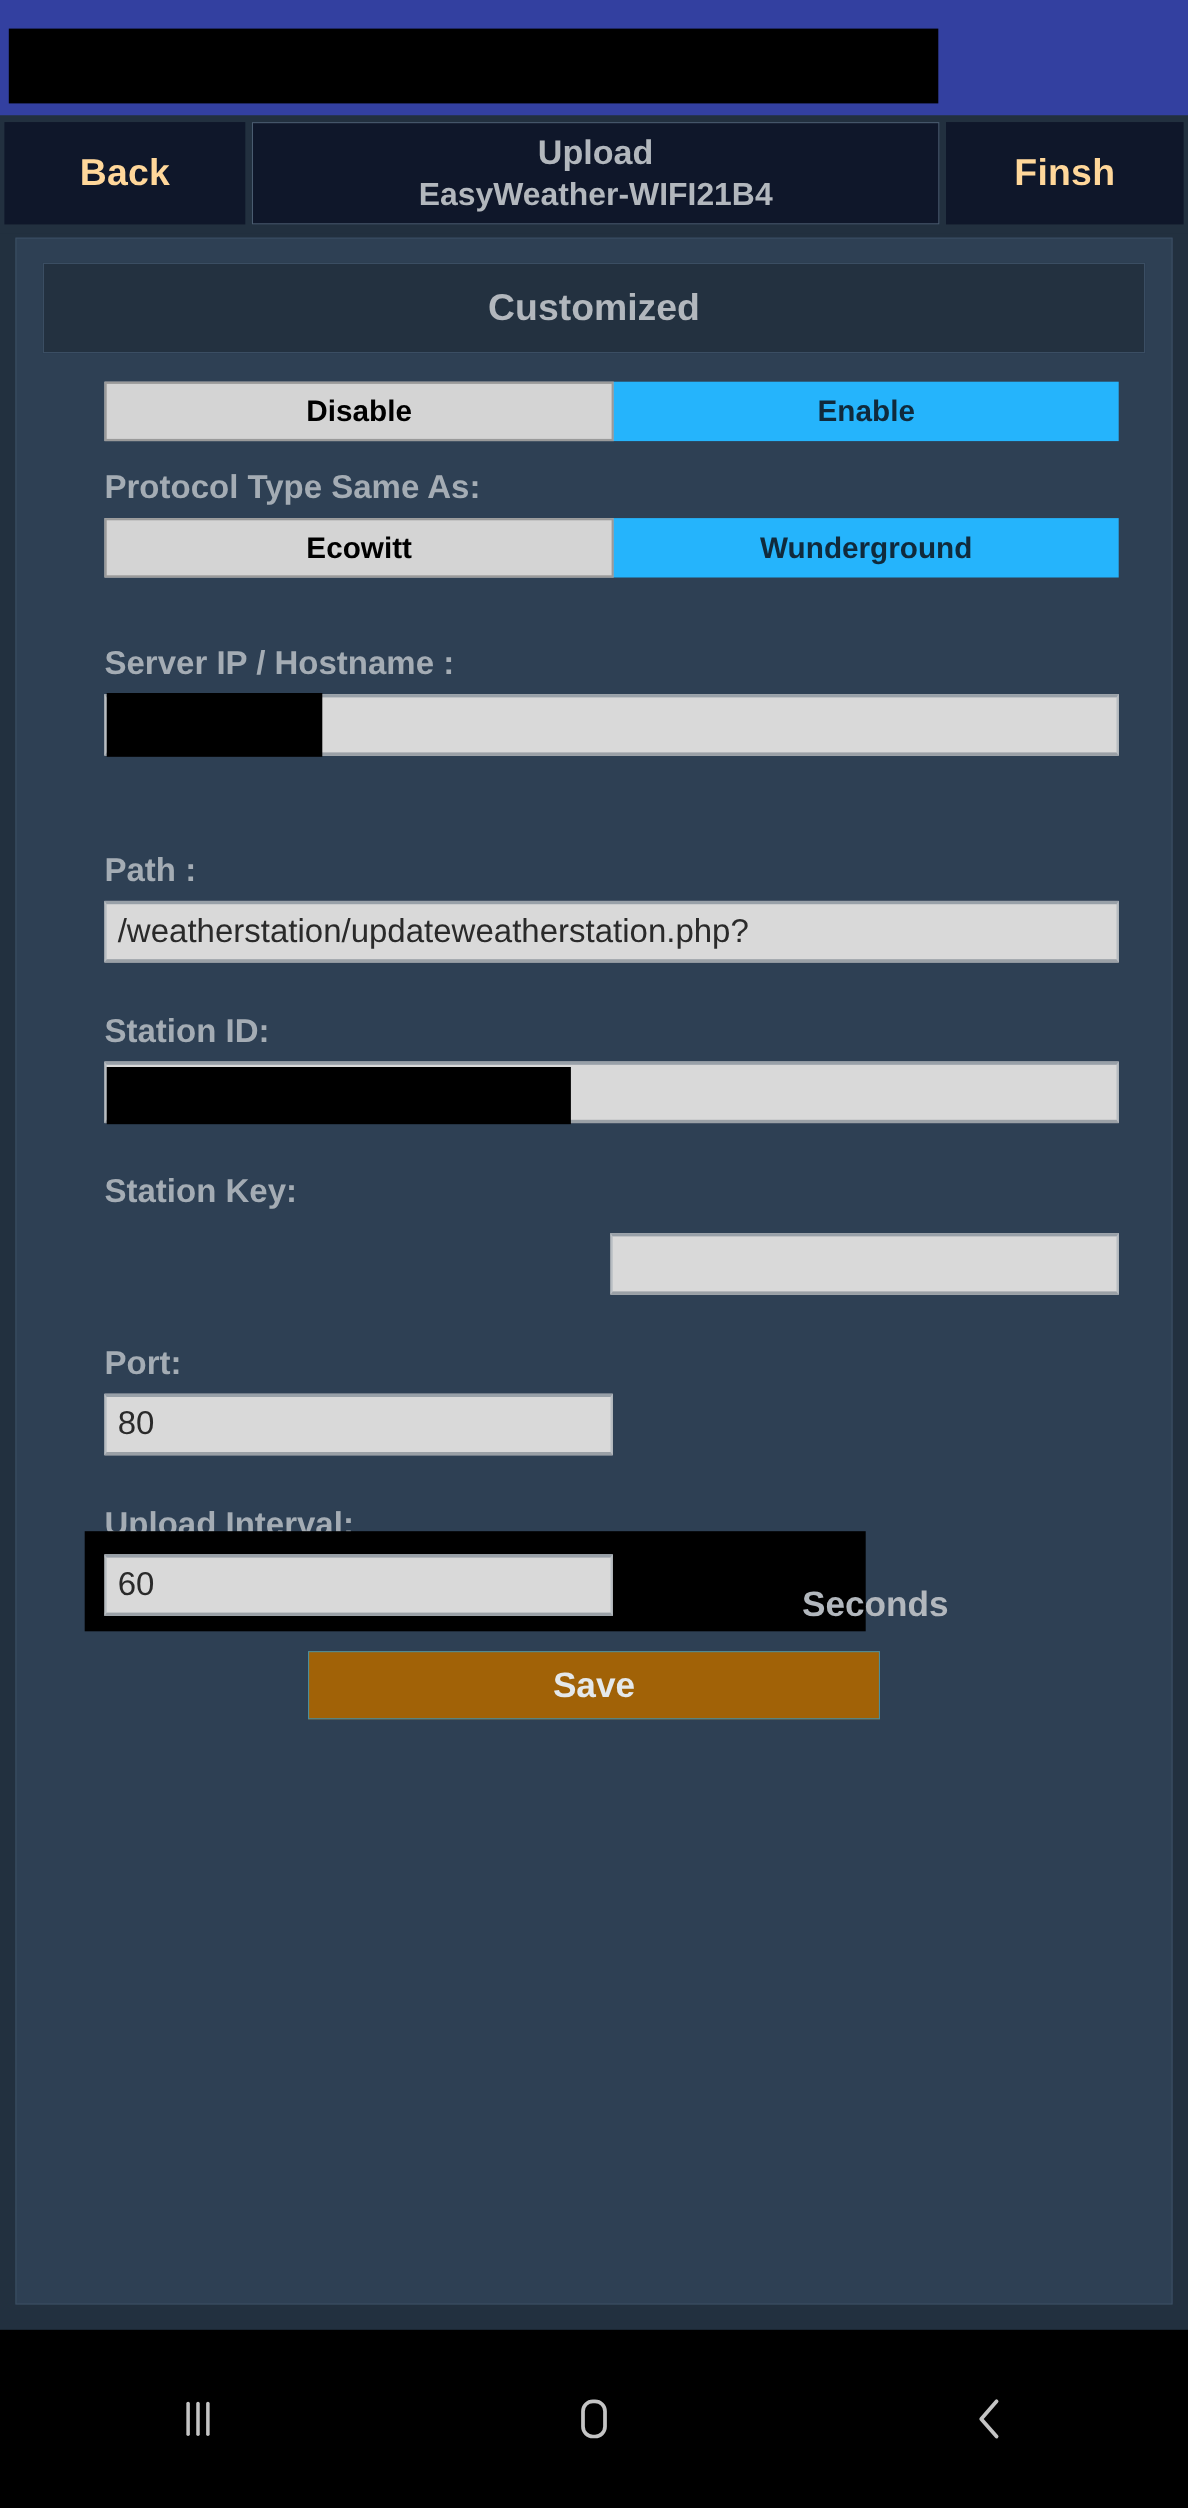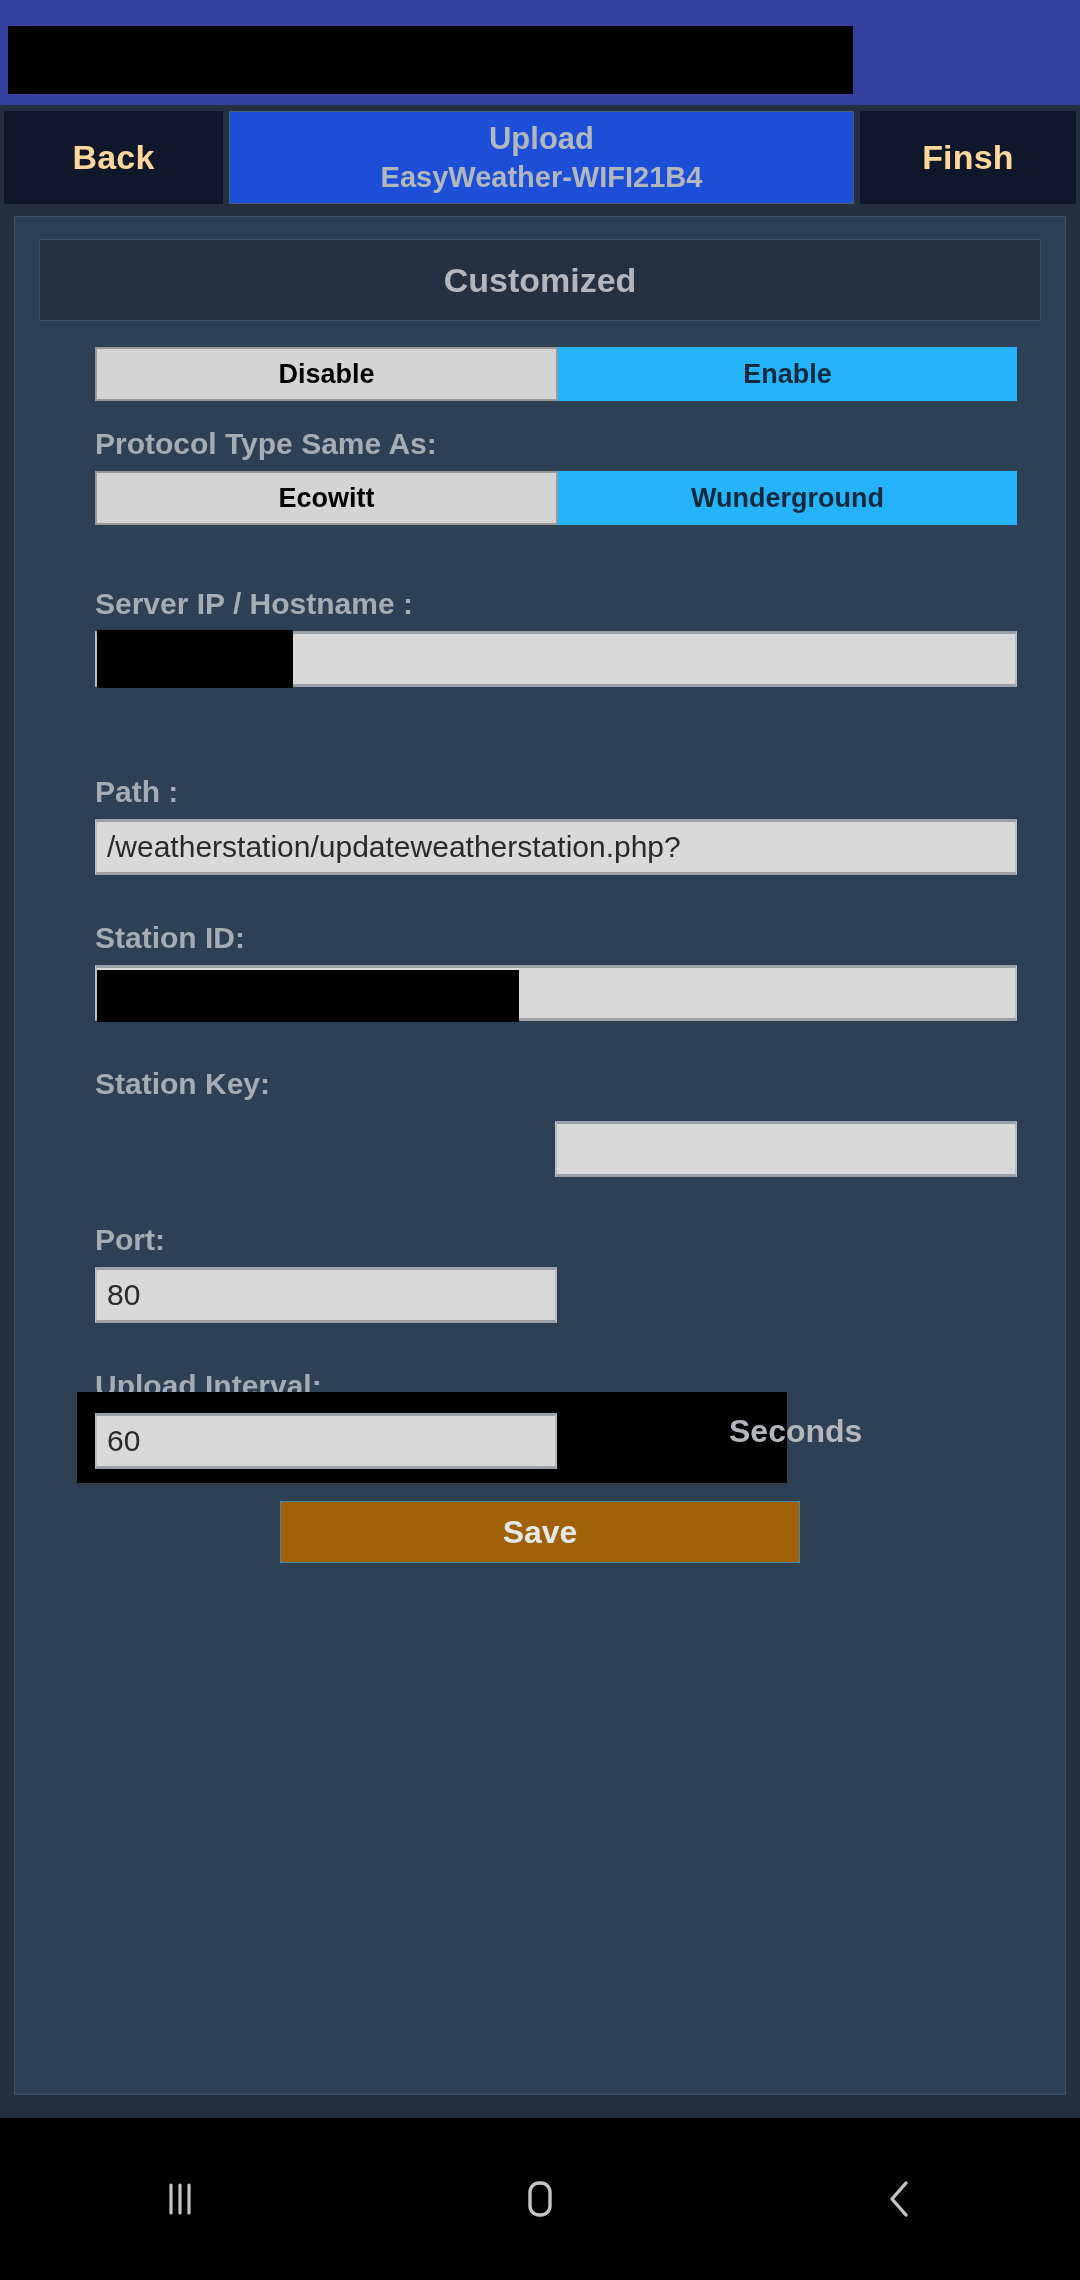--- a/index.html
+++ b/index.html
@@ -36,21 +36,21 @@
     display:flex; align-items:center; justify-content:center;
     color:#ffd79a;
     font-size:34px; font-weight:bold;
     letter-spacing:0.2px;
   }
   .nav-back  { width:219px; margin:6px 0 8px 4px; }
   .nav-finsh { width:216px; margin:6px 4px 8px 0; }
   .nav-title {
     flex:1;
     margin:6px 6px 8px 6px;
-    background:#1d4ed8;
+    background:#0f172a;
     border:1px solid #4a5c70;
     display:flex; flex-direction:column;
     align-items:center; justify-content:center;
     color:#b2b7bd;
     font-family:"Liberation Sans Narrow","Liberation Sans",sans-serif;
     line-height:1.28;
   }
   .nav-title .t1 { font-size:31px; font-weight:bold; }
   .nav-title .t2 { font-size:29px; font-weight:bold; }
 
@@ -254,21 +254,21 @@
         <span>80</span>
       </div>
 
       <div class="pad-md"></div>
 
       <div class="field-label">Upload Interval:</div>
       <div style="position:relative;margin-top:10px;">
         <div class="input narrow">
           <span>60</span>
         </div>
-        <span class="seconds" style="top:0;">Seconds</span>
+        <span class="seconds" style="top:27px;">Seconds</span>
       </div>
 
       <div class="save-btn">
         <span>Save</span>
       </div>
 
     </div>
 
     <div class="version">EasyWeatherV1.5.7</div>
   </div>

